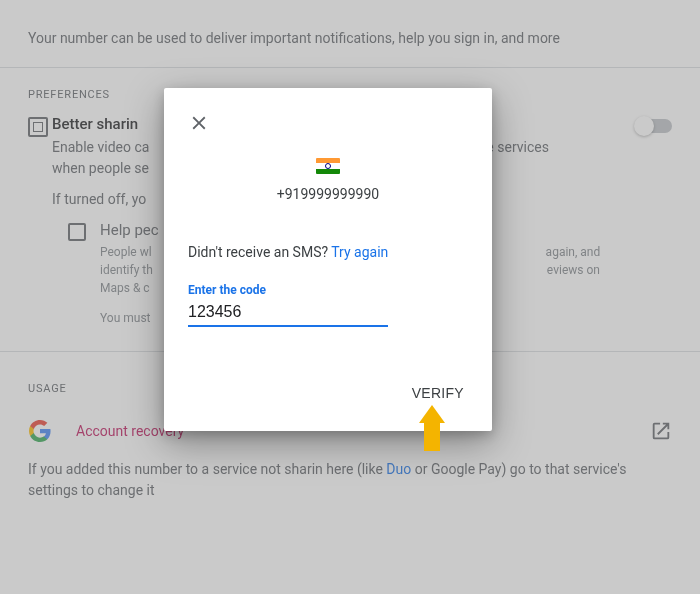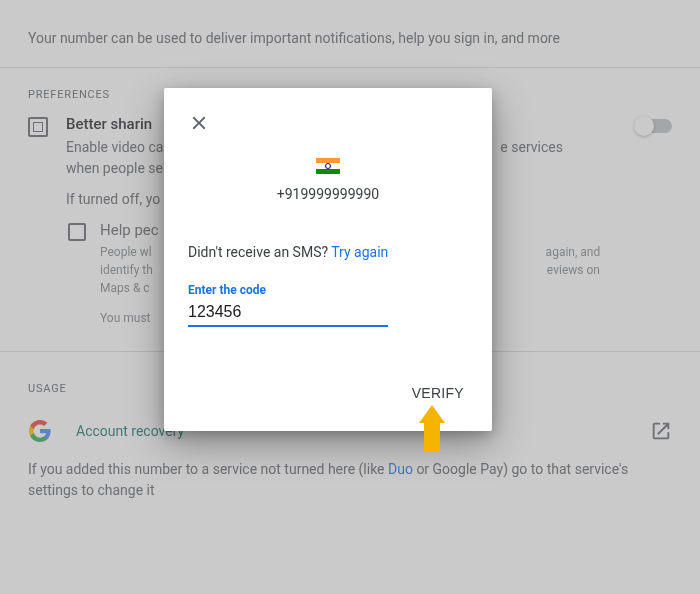--- a/index.html
+++ b/index.html
@@ -28,21 +28,21 @@
     }
     .section-label {
       font-size: 11px;
       letter-spacing: 0.8px;
       color: #5f6368;
       margin: 20px 0 14px 0;
     }
     .pref-row {
       display: flex;
       align-items: flex-start;
-      gap: 18px;
+      gap: 4px;
     }
     .pref-icon {
       width: 20px;
       height: 20px;
       border: 2px solid #5f6368;
       border-radius: 2px;
       margin-top: 2px;
       position: relative;
       flex-shrink: 0;
     }
@@ -122,21 +122,21 @@
       align-items: center;
       gap: 24px;
       padding: 10px 0;
     }
     .g-logo {
       width: 24px; height: 24px;
       flex-shrink: 0;
     }
     .usage-label {
       flex: 1;
-      color: #0f766e;
+      color: #be185d;
     }
     .ext-icon {
       width: 22px;
       height: 22px;
       color: #5f6368;
     }
     .usage-note {
       color: #5f6368;
       line-height: 1.5;
       margin-top: 6px;
@@ -311,21 +311,21 @@
         <path fill="#34A853" d="M24 46c5.94 0 10.92-1.97 14.56-5.33l-7.11-5.52c-1.97 1.32-4.49 2.1-7.45 2.1-5.73 0-10.58-3.87-12.31-9.07H4.34v5.7C7.96 41.07 15.4 46 24 46z"></path>
         <path fill="#FBBC05" d="M11.69 28.18C11.25 26.86 11 25.45 11 24s.25-2.86.69-4.18v-5.7H4.34C2.85 17.09 2 20.45 2 24c0 3.55.85 6.91 2.34 9.88l7.35-5.7z"></path>
         <path fill="#EA4335" d="M24 10.75c3.23 0 6.13 1.11 8.41 3.29l6.31-6.31C34.91 4.18 29.93 2 24 2 15.4 2 7.96 6.93 4.34 14.12l7.35 5.7c1.73-5.2 6.58-9.07 12.31-9.07z"></path>
       </svg>
       <div class="usage-label">Account recovery</div>
       <svg class="ext-icon" viewBox="0 0 24 24">
         <path fill="currentColor" d="M19 19H5V5h6V3H5a2 2 0 0 0-2 2v14a2 2 0 0 0 2 2h14a2 2 0 0 0 2-2v-6h-2v6zM14 3v2h3.59L7.76 14.83l1.41 1.41L19 6.41V10h2V3h-7z"></path>
       </svg>
     </div>
     <div class="usage-note">
-      <span>If you added this number to a service not turned here (like </span><span class="link">Duo</span><span> or Google Pay) go to that service's settings to change it</span>
+      <span>If you added this number to a service not sharin here (like </span><span class="link">Duo</span><span> or Google Pay) go to that service's settings to change it</span>
     </div>
   </div>
 </div>
 
 <div class="scrim"></div>
 
 <div class="dialog">
   <div class="dialog-head">
     <svg class="close-x" viewBox="0 0 24 24">
       <path fill="currentColor" d="M19 6.41 17.59 5 12 10.59 6.41 5 5 6.41 10.59 12 5 17.59 6.41 19 12 13.41 17.59 19 19 17.59 13.41 12z"></path>

